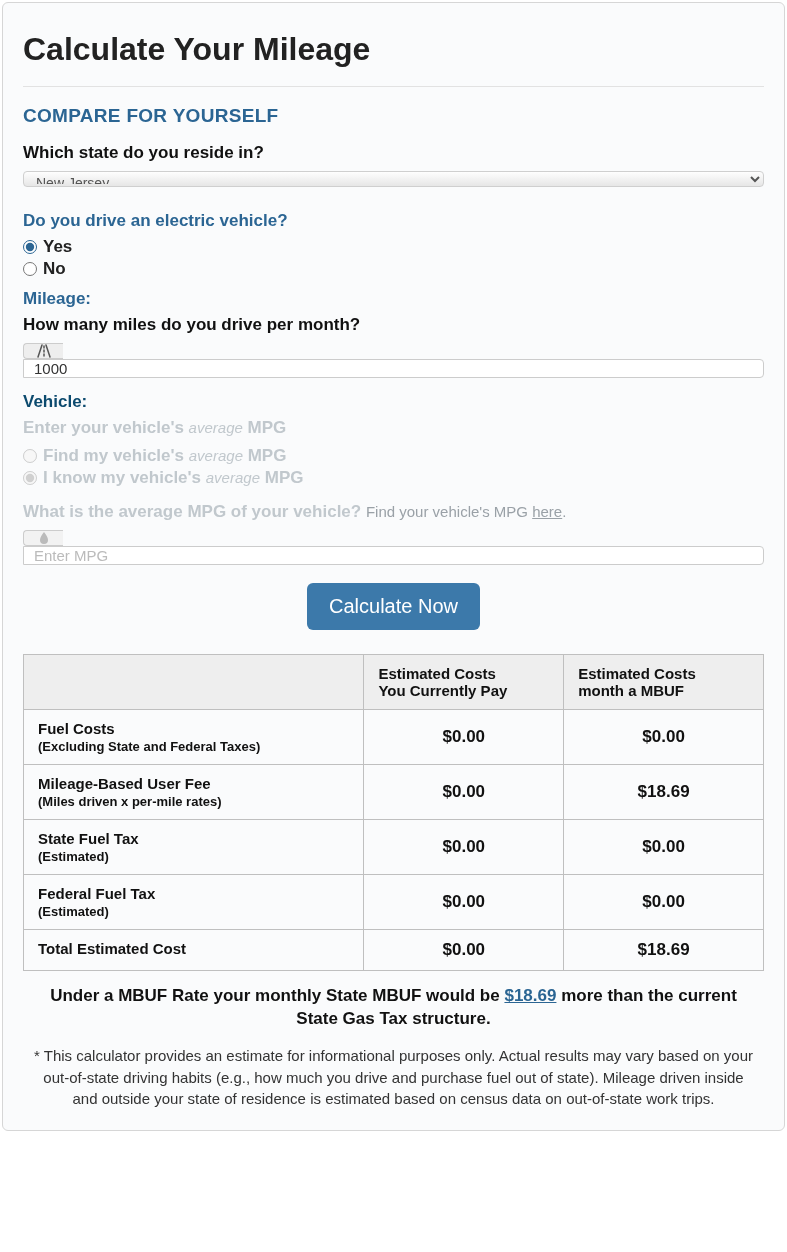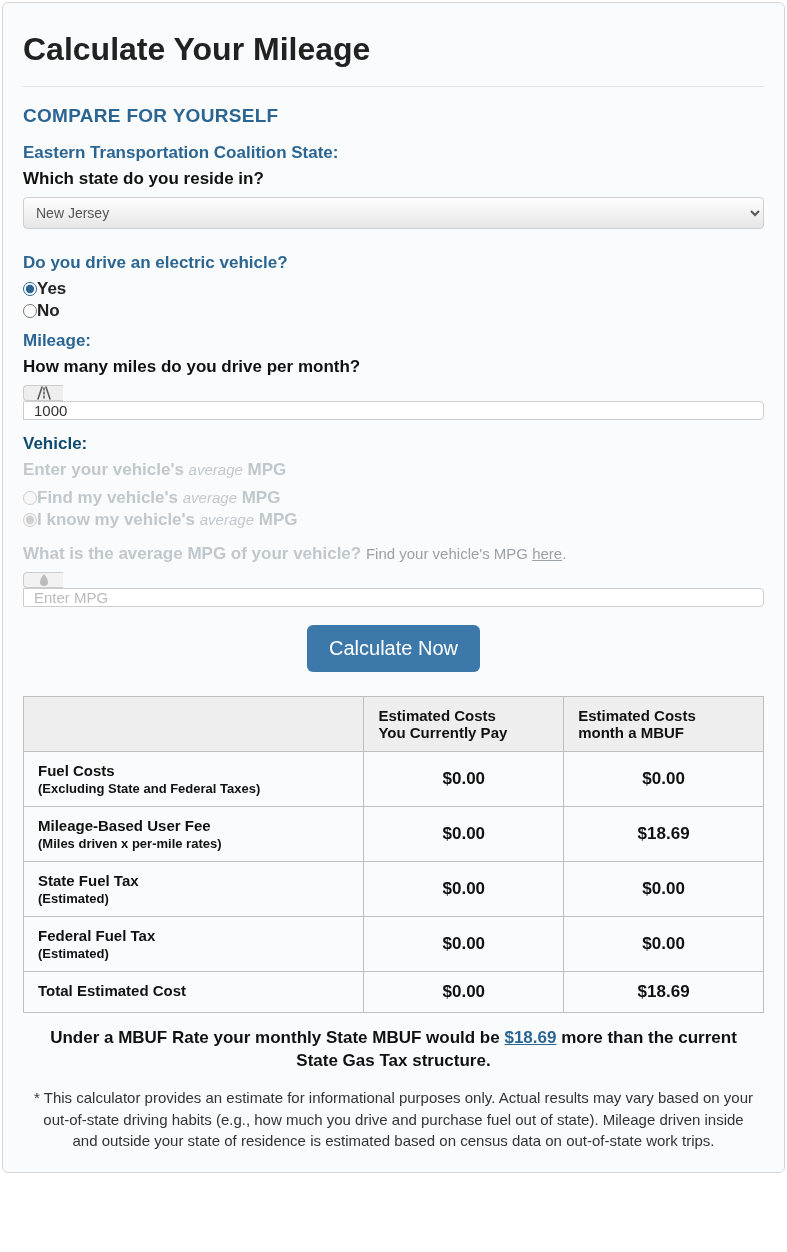--- a/index.html
+++ b/index.html
@@ -47,33 +47,34 @@
     font-size: 17px;
     color: #111;
     margin: 4px 0 8px 0;
   }
   .question.disabled { color: #c1c8cd; }
   .question .hint { font-weight: 400; color: #9aa1a7; font-size: 15px; }
   .question .hint a { color: #9aa1a7; text-decoration: underline; }
   .question .italic { font-style: italic; font-weight: 400; font-size: 15px; }
   select.state-select {
     width: 100%;
-    height: 32px;
+    height: 16px;
     font-size: 14px;
     color: #555;
     background: linear-gradient(#fefefe, #e6e6e6);
     border: 1px solid #cfcfcf;
     border-radius: 4px;
     padding: 2px 8px;
     margin-bottom: 14px;
   }
   .radio-row {
     display: flex;
     align-items: center;
     margin: 2px 0;
+    gap: 6px;
   }
   .radio-row input[type=radio] {
     accent-color: #2b6593;
     width: 14px;
     height: 14px;
     margin: 0;
   }
   .radio-row.disabled { color: #c1c8cd; }
   .radio-row.disabled input[type=radio] { accent-color: #b8cfe0; }
   .radio-label { font-weight: 700; font-size: 17px; }
@@ -176,21 +177,20 @@
 <body>
 
 <div class="card">
 
   <h1 class="title">Calculate Your Mileage</h1>
   <hr class="sep">
 
   <div class="compare-heading">COMPARE FOR YOURSELF</div>
 
   
-  <div class="section-label">Eastern Transportation Coalition State:</div>
   <div class="question">Which state do you reside in?</div>
   <select class="state-select">
     <option>New Jersey</option>
   </select>
 
   
   <div class="section-label">Do you drive an electric vehicle?</div>
   <div class="radio-row">
     <input type="radio" name="ev" checked="" style="">
     <span class="radio-label">Yes</span>

